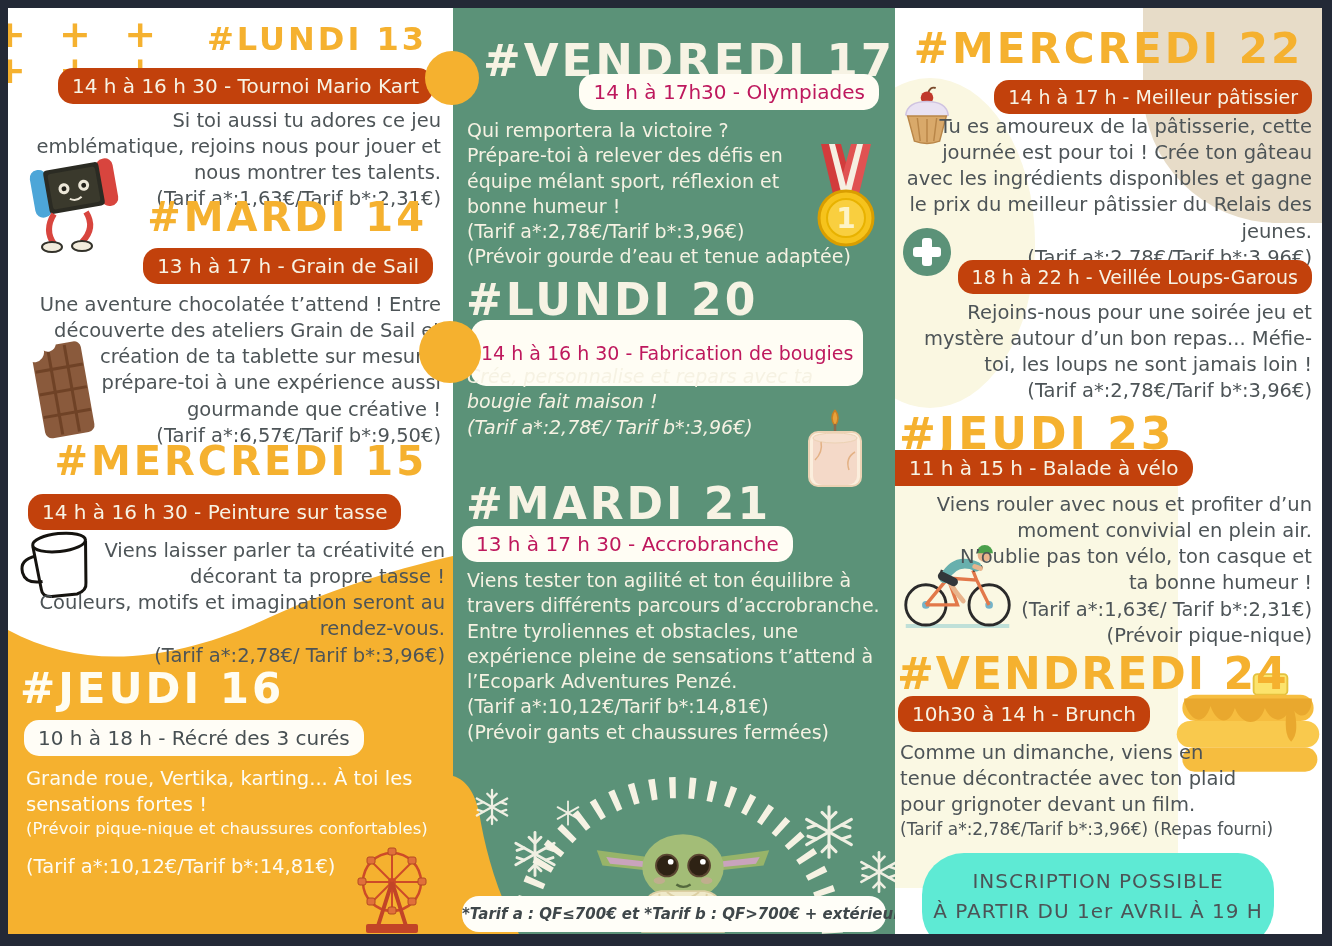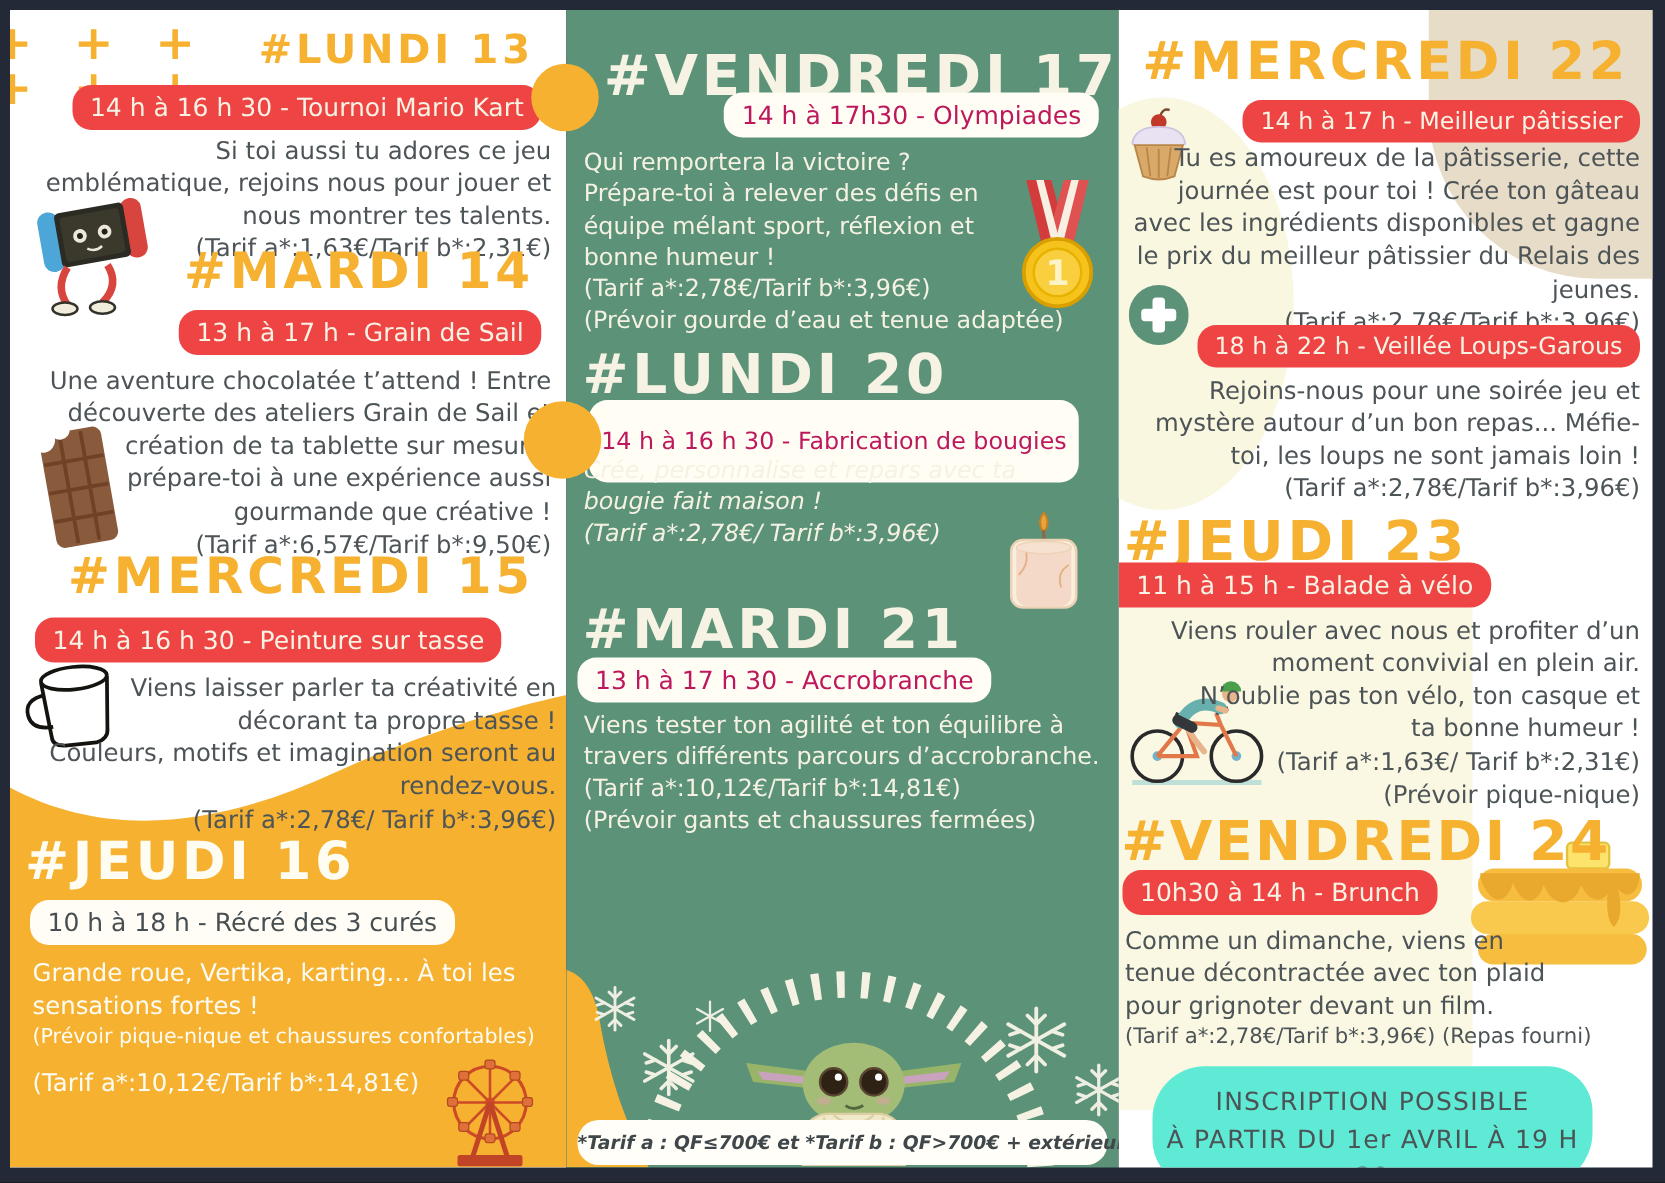--- a/index.html
+++ b/index.html
@@ -7,21 +7,21 @@
          font-family:"DejaVu Sans","Liberation Sans",sans-serif;}
   #canvas{position:absolute;left:8px;top:8px;width:1314px;height:926px;}
   .col{position:absolute;top:0;height:926px;overflow:hidden;}
   #col-left{left:0;width:445px;background:#ffffff;}
   #col-mid{left:445px;width:442px;background:#5b9278;}
   #col-right{left:887px;width:427px;background:#ffffff;}
   .day{position:absolute;font-weight:800;letter-spacing:3px;white-space:nowrap;color:#f5b12f;z-index:4;}
   .day.cream{color:#f7f3e4;}
   .day.white{color:#fffdf2;}
   .pill{position:absolute;border-radius:15px;padding:6px 14px;font-size:20px;white-space:nowrap;z-index:4;}
-  .pill.green{background:#ef4444;color:#f7f3e4;}
+  .pill.green{background:#c2410c;color:#f7f3e4;}
   .pill.white{background:#fffdf4;color:#be185d;}
   .pill.whitedark{background:#fffdf6;color:#474f52;}
   .txt{position:absolute;font-size:19.5px;line-height:1.34;color:#4d5457;z-index:4;}
   .txt.r{text-align:right;}
   .txt.cream{color:#f6f2e3;}
   .txt.white{color:#fdfcf4;}
   .mid-body{font-size:19px;line-height:1.33;}
   .gap-top{margin-top:14px;}
   .art{position:absolute;z-index:3;}
   .shape{position:absolute;z-index:1;}
@@ -179,20 +179,21 @@
       <rect x="6" y="30" width="52" height="54" rx="9" fill="#fbeedd" stroke="#ecd2b4" stroke-width="2"></rect>
       <path d="M10,36 h44 v38 a9,9 0 0 1 -9,9 h-26 a9,9 0 0 1 -9,-9 Z" fill="#f4d9c8"></path>
       <ellipse cx="32" cy="36" rx="22" ry="5" fill="#f6e0cf" stroke="#ecd2b4" stroke-width="1"></ellipse>
       <path d="M12,58 q8,-8 6,-18 M52,50 q-10,6 -6,18" fill="none" stroke="#e3b184" stroke-width="1.5"></path>
     </svg>
 
     <div class="day cream" style="left:13px;top:470px;font-size:44px;">#MARDI 21</div>
     <div class="pill white" style="left:9px;top:518px;">13 h à 17 h 30 - Accrobranche</div>
     <div class="txt cream mid-body" style="left:14px;top:560px;width:430px;">
       <div>Viens tester ton agilité et ton équilibre à travers différents parcours d’accrobranche.</div>
+      <div>Entre tyroliennes et obstacles, une expérience pleine de sensations t’attend à l’Ecopark Adventures Penzé.</div>
       <div>(Tarif a*:10,12€/Tarif b*:14,81€)</div>
       <div>(Prévoir gants et chaussures fermées)</div>
     </div>
 
     <svg class="snow" style="left:20px;top:780px;" width="38" height="38" viewBox="0 0 40 40">
           <g stroke="#f7f4e8" stroke-width="2.4" stroke-linecap="round" fill="none">
             <line x1="20" y1="2" x2="20" y2="38"></line>
             <line x1="4" y1="11" x2="36" y2="29"></line>
             <line x1="4" y1="29" x2="36" y2="11"></line>
             <path d="M15,6 L20,11 L25,6 M15,34 L20,29 L25,34 M5,17 L11,15 M5,23 L11,25 M35,17 L29,15 M35,23 L29,25"></path>

